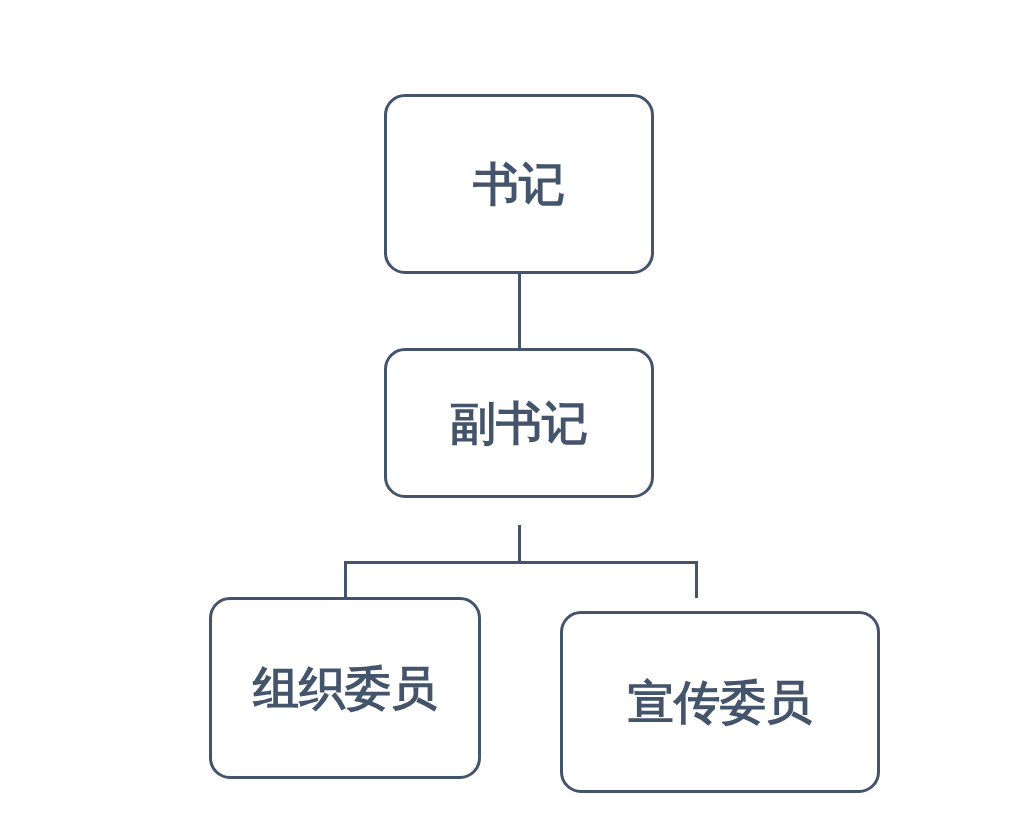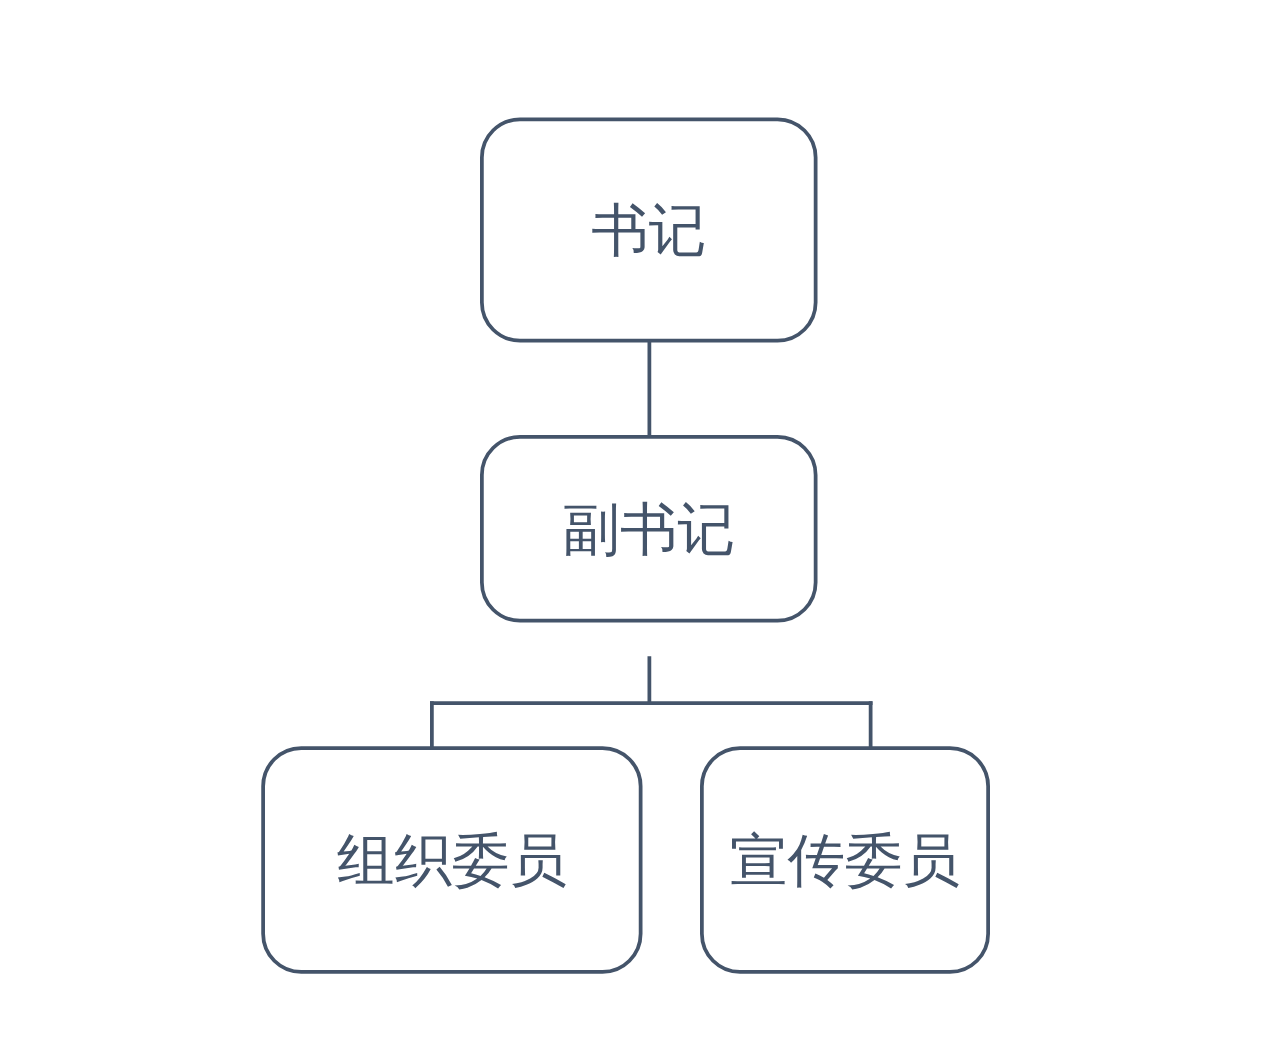--- a/index.html
+++ b/index.html
@@ -16,40 +16,40 @@
     width: 1024px;
     height: 836px;
     background: var(--bg);
     font-family: "Liberation Sans", sans-serif;
     overflow: hidden;
   }
   .node {
     position: absolute;
     box-sizing: border-box;
     border: 3px solid var(--line);
-    border-radius: 32px;
+    border-radius: 21px;
     background: var(--bg);
     display: flex;
     flex-direction: row;
     align-items: center;
     justify-content: center;
     color: var(--line);
-    font-weight: normal;
+    font-weight: bold;
     font-size: 46px;
     text-align: center;
     z-index: 2;
   }
   .node-line {
     line-height: 80px;
     white-space: nowrap;
   }
   .node-secretary { left: 384px; top: 94px;  width: 270px; height: 180px; }
   .node-deputy    { left: 384px; top: 348px; width: 270px; height: 150px; }
-  .node-org       { left: 209px; top: 597px; width: 305px; height: 182px; align-items: center; }
-  .node-pub       { left: 560px; top: 597px; width: 232px; height: 182px; }
+  .node-org       { left: 209px; top: 597px; width: 272px; height: 182px; align-items: center; }
+  .node-pub       { left: 560px; top: 611px; width: 320px; height: 182px; }
 
   .connector {
     position: absolute;
     background: var(--line);
     z-index: 1;
   }
   .c-sec-dep       { left: 518px; top: 273px; width: 3px;   height: 76px; }
   .c-dep-stem      { left: 518px; top: 525px; width: 3px;   height: 39px; }
   .c-rail          { left: 344px; top: 561px; width: 354px; height: 3px;  }
   .c-drop-org      { left: 344px; top: 561px; width: 3px;   height: 37px; }

